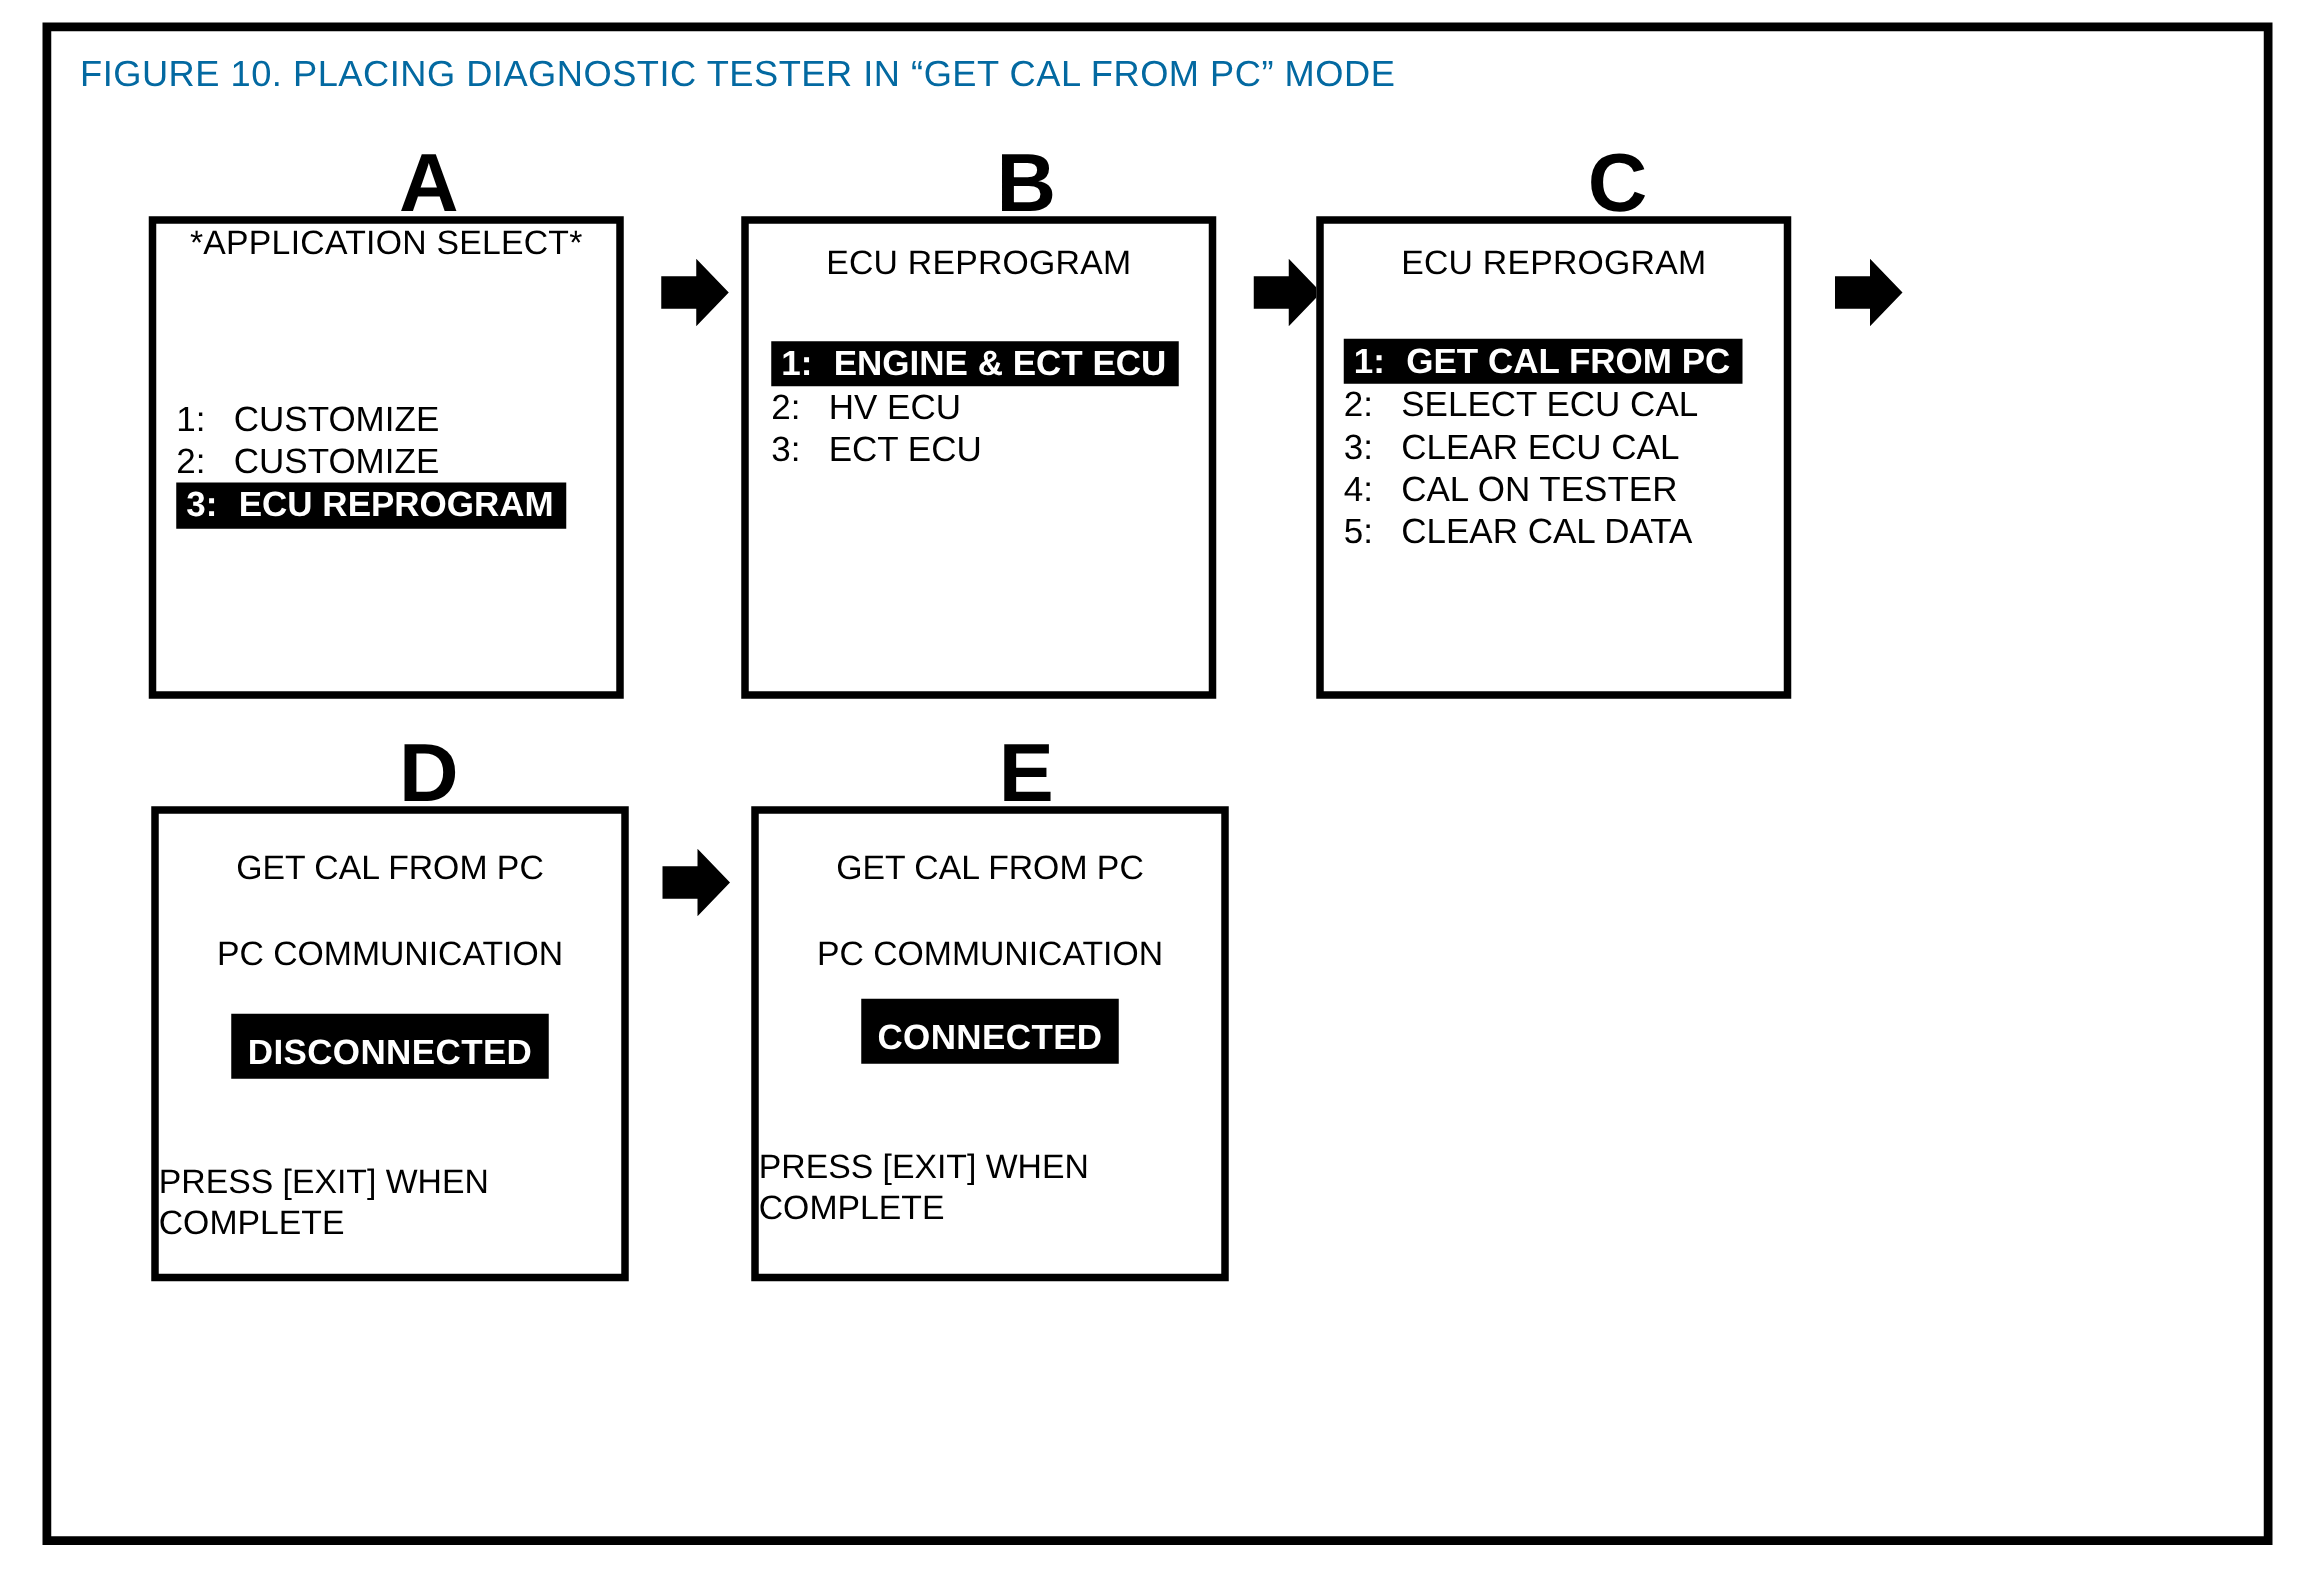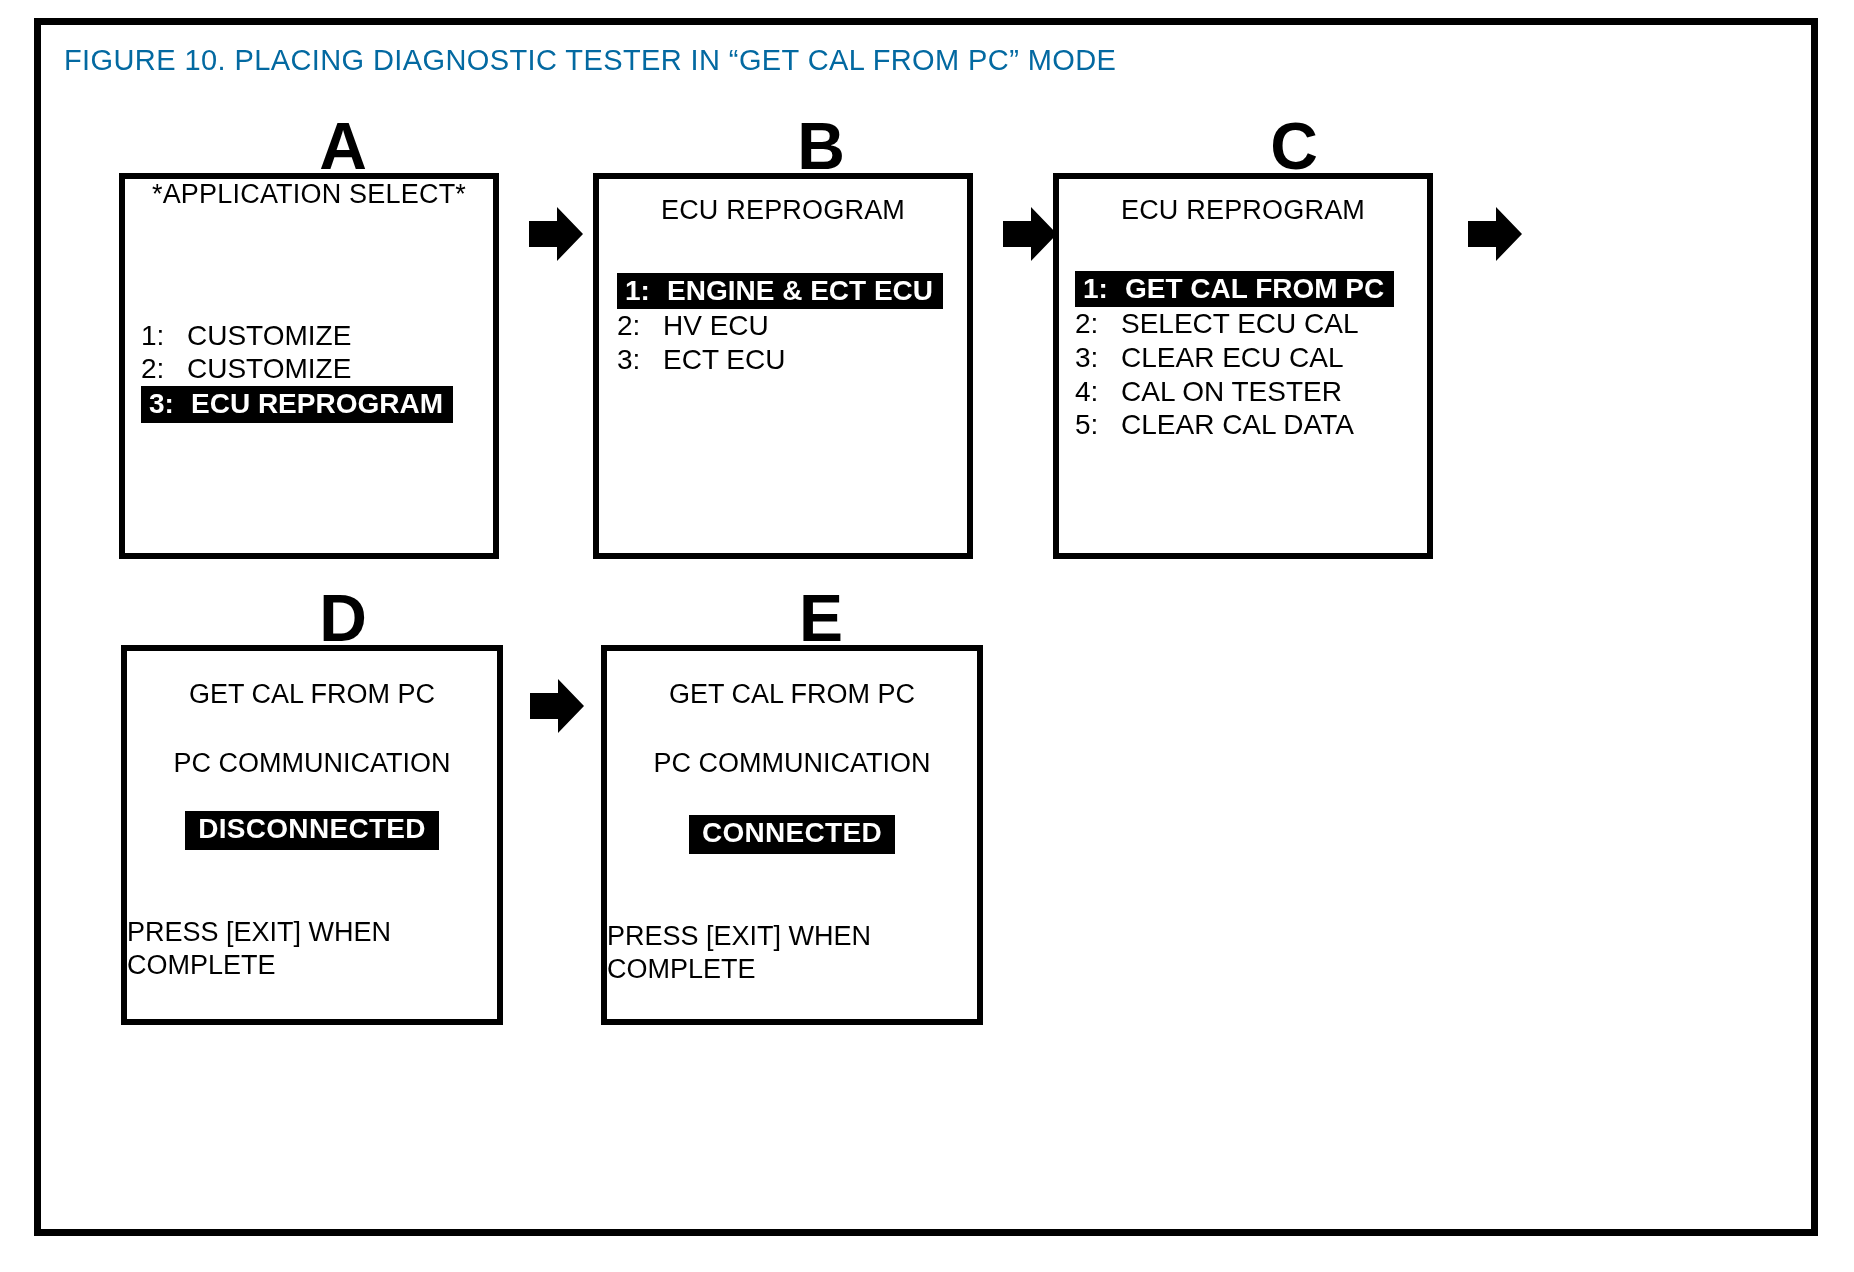--- a/index.html
+++ b/index.html
@@ -108,21 +108,21 @@
     color: #000000;
     white-space: nowrap;
   }
   .status-badge-wrap { text-align: center; }
   .status-badge {
     display: inline-block;
     background: #000000;
     color: #ffffff;
     font-weight: 700;
     font-size: 28px;
-    padding: 2px 13px 5px 13px;
+    padding: 15px 13px 5px 13px;
     letter-spacing: 0.3px;
     white-space: nowrap;
   }
   .press-exit {
     text-align: left;
     font-size: 27px;
     color: #000000;
     line-height: 1.22;
   }
 </style>
@@ -241,21 +241,21 @@
     <svg viewBox="0 0 58 62" xmlns="http://www.w3.org/2000/svg">
       <path d="M2 18 L30 18 L30 4 L56 31 L30 58 L30 44 L2 44 Z" fill="#000000"></path>
     </svg>
   </div>
 
   <div class="panel-letter" style="left:740px; top:560px;">E</div>
 
   <div class="screen" id="screen-e" style="left:560px; top:620px; width:382px; height:380px;">
     <div class="status-line" style="margin-top:28px;">GET CAL FROM PC</div>
     <div class="status-line" style="margin-top:38px;">PC COMMUNICATION</div>
-    <div class="status-badge-wrap" style="margin-top:36px;">
+    <div class="status-badge-wrap" style="margin-top:20px;">
       <span class="status-badge">CONNECTED</span>
     </div>
     <div class="press-exit" style="margin-top:66px;">
       <div>PRESS [EXIT] WHEN</div>
       <div>COMPLETE</div>
     </div>
   </div>
 
 </div>
 

